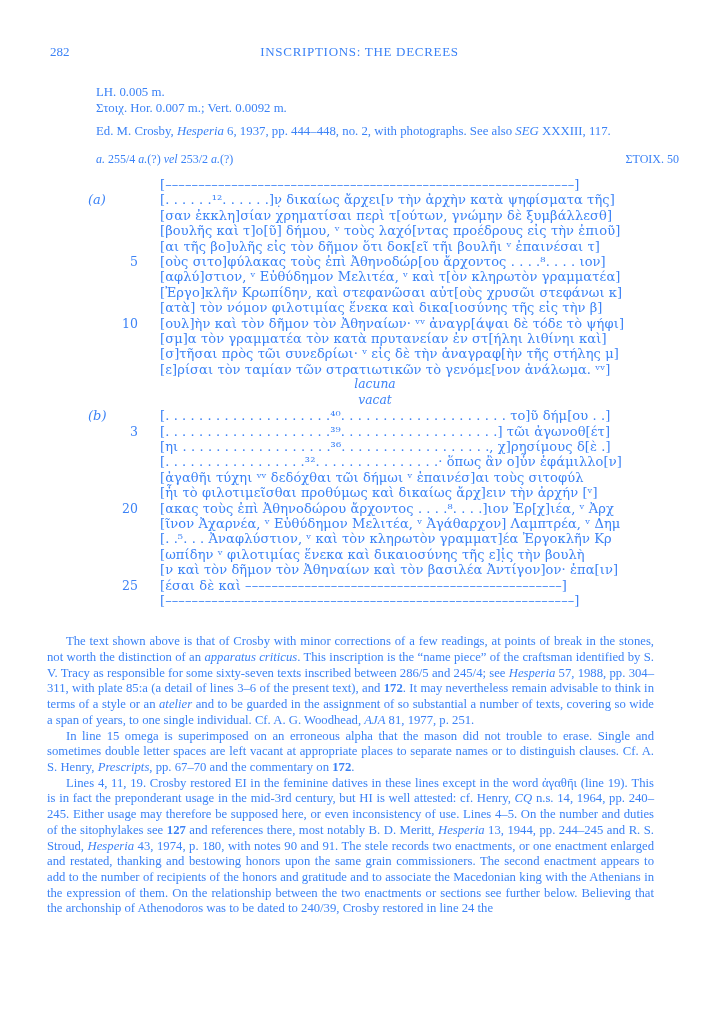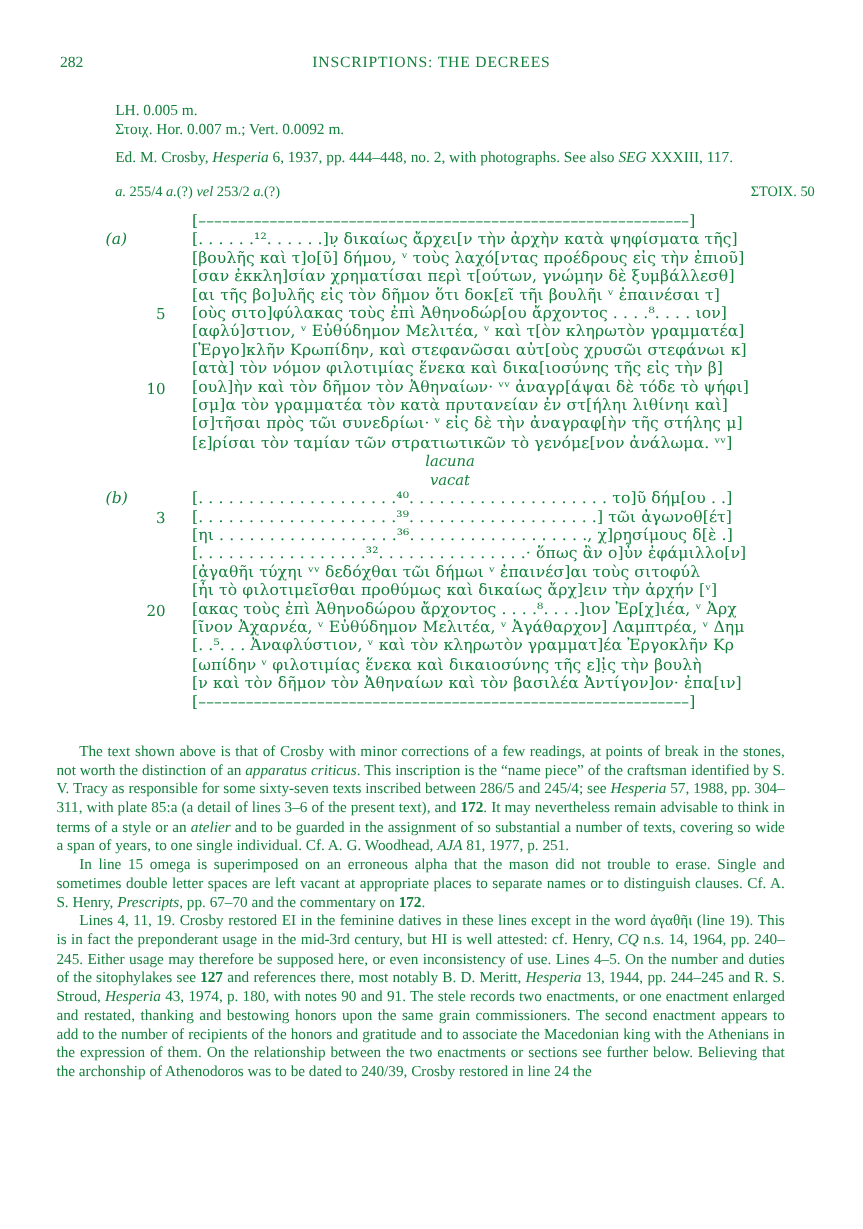--- a/index.html
+++ b/index.html
@@ -1,21 +1,21 @@
 <!DOCTYPE html>
 <html><head>
 <meta charset="utf-8">
 <title>282 — Inscriptions: The Decrees</title>
 <style>
   html,body{margin:0;padding:0;background:#ffffff;}
   .page{
     position:relative;
     width:719px;height:1024px;
     background:#ffffff;
-    color:#15803d;
+    color:#3b82f6;
     font-family:"Liberation Serif","DejaVu Serif","DejaVu Sans",serif;
     overflow:hidden;
   }
   .page-number{
     position:absolute;left:50px;top:44px;
     font-size:13px;
   }
   .running-head{
     padding-top:44px;
     text-align:center;
@@ -97,28 +97,28 @@
           <span class="ins-label">(a)</span>
           <span class="ins-num"></span>
         </span>
         <span class="ins-text">[. . . . . .¹². . . . . .]ν̣ δικαίως ἄρχει[ν τὴν ἀρχὴν κατὰ ψηφίσματα τῆς]</span>
       </div>
       <div class="ins-row">
         <span class="ins-pre">
           <span class="ins-label"></span>
           <span class="ins-num"></span>
         </span>
+        <span class="ins-text">[σαν ἐκκλη]σίαν χρηματίσαι περὶ τ[ούτων, γνώμην δὲ ξυμβάλλεσθ]</span>
+      </div>
+      <div class="ins-row">
+        <span class="ins-pre">
+          <span class="ins-label"></span>
+          <span class="ins-num"></span>
+        </span>
         <span class="ins-text">[βουλῆς καὶ τ]ο[ῦ] δήμου, ᵛ τοὺς λαχό[ντας προέδρους εἰς τὴν ἐπιοῦ]</span>
-      </div>
-      <div class="ins-row">
-        <span class="ins-pre">
-          <span class="ins-label"></span>
-          <span class="ins-num"></span>
-        </span>
-        <span class="ins-text">[σαν ἐκκλη]σίαν χρηματίσαι περὶ τ[ούτων, γνώμην δὲ ξυμβάλλεσθ]</span>
       </div>
       <div class="ins-row">
         <span class="ins-pre">
           <span class="ins-label"></span>
           <span class="ins-num"></span>
         </span>
         <span class="ins-text">[αι τῆς βο]υλῆς εἰς τὸν δῆμον ὅτι δοκ[εῖ τῆι βουλῆι ᵛ ἐπαινέσαι τ]</span>
       </div>
       <div class="ins-row">
         <span class="ins-pre">
@@ -247,20 +247,27 @@
           <span class="ins-num"></span>
         </span>
         <span class="ins-text">[ωπίδην ᵛ φιλοτιμίας ἕνεκα καὶ δικαιοσύνης τῆς ε]ἰ̣ς τὴν βουλὴ</span>
       </div>
       <div class="ins-row">
         <span class="ins-pre">
           <span class="ins-label"></span>
           <span class="ins-num"></span>
         </span>
         <span class="ins-text">[ν καὶ τὸν δῆμον τὸν Ἀθηναίων καὶ τὸν βασιλέα Ἀντίγον]ον· ἐπα[ιν]</span>
+      </div>
+      <div class="ins-row">
+        <span class="ins-pre">
+          <span class="ins-label"></span>
+          <span class="ins-num">25</span>
+        </span>
+        <span class="ins-text">[έσαι δὲ καὶ ––––––––––––––––––––––––––––––––––––––––––––––––]</span>
       </div>
       <div class="ins-row">
         <span class="ins-pre">
           <span class="ins-label"></span>
           <span class="ins-num"></span>
         </span>
         <span class="ins-text">[––––––––––––––––––––––––––––––––––––––––––––––––––––––––––––––]</span>
       </div>
     </div>
 

